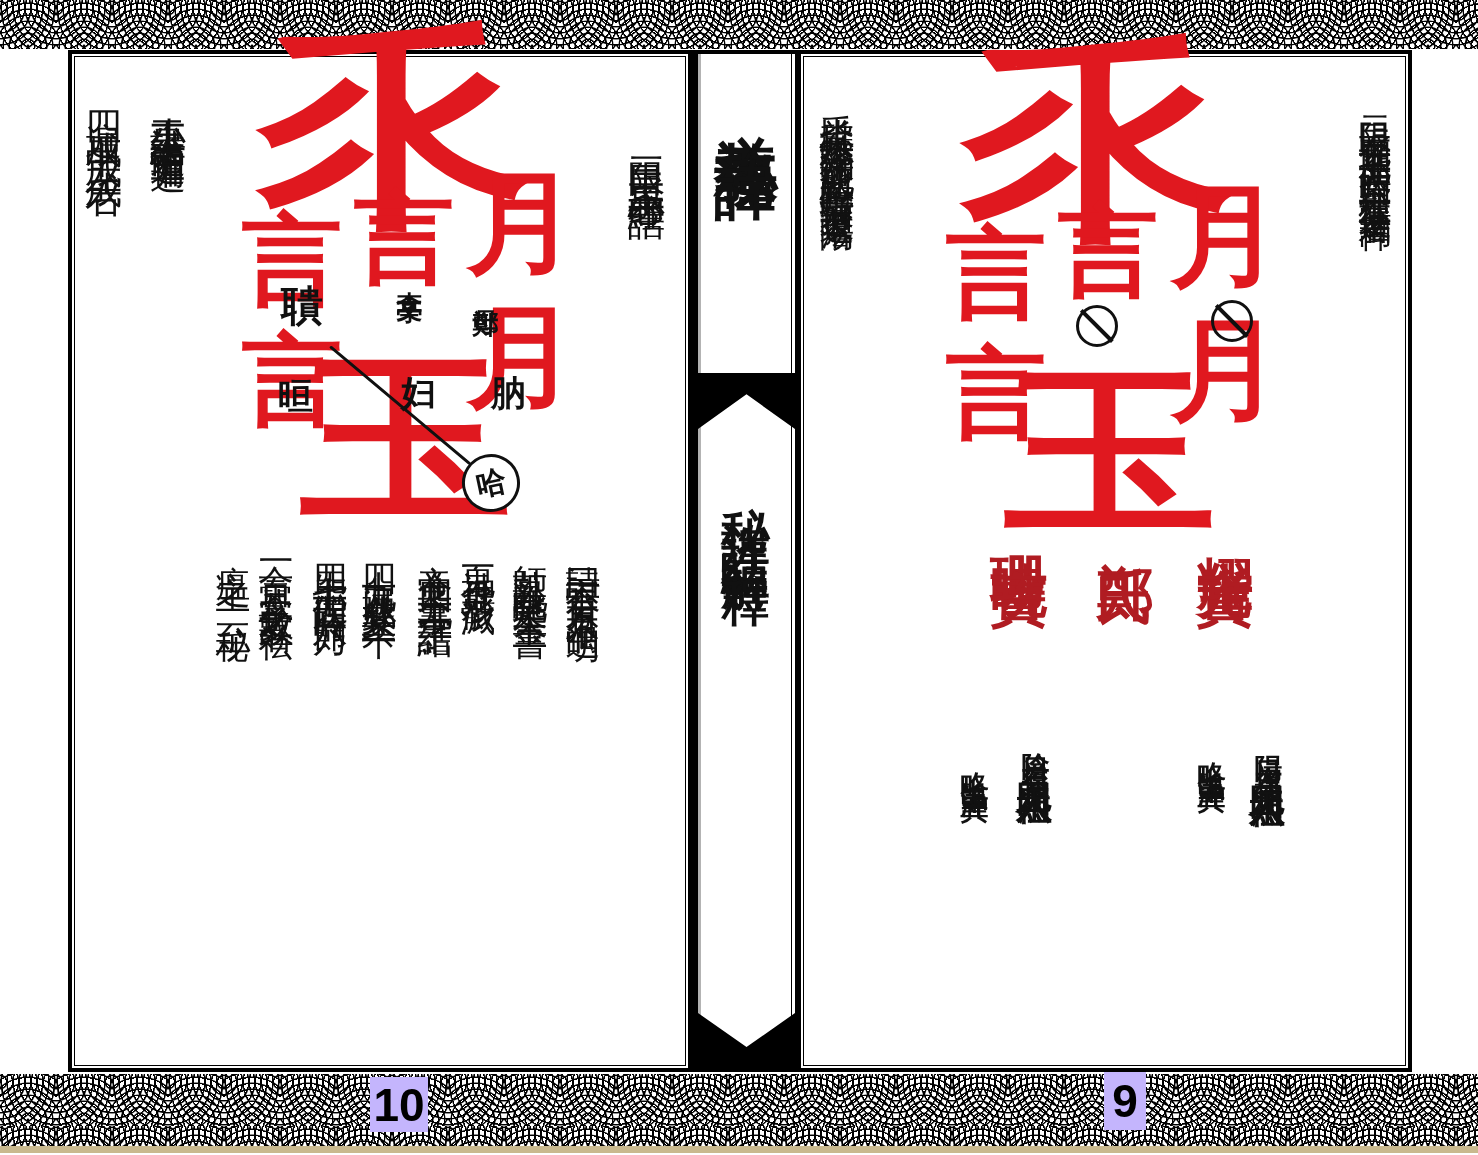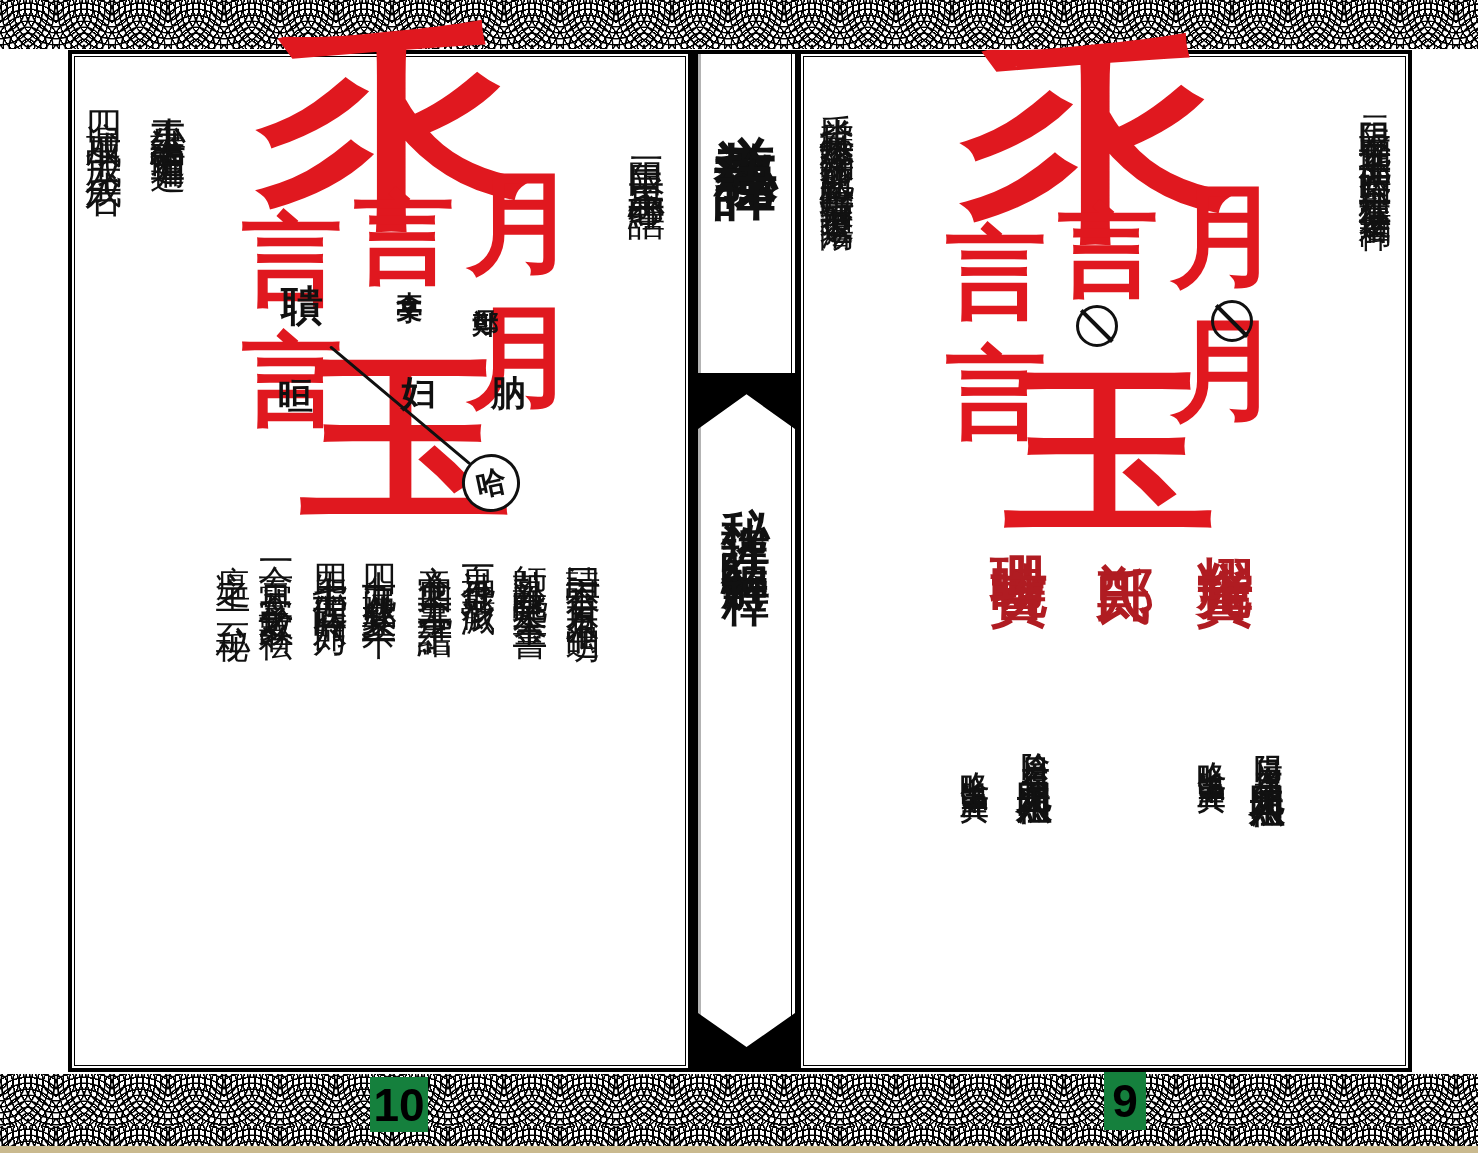--- a/index.html
+++ b/index.html
@@ -107,21 +107,21 @@
   
   .slash-circle{position:absolute;width:36px;height:36px;border:3.5px solid #101010;border-radius:50%;}
   .slash-circle::after{
     content:"";position:absolute;left:-4px;right:-4px;top:50%;height:3.5px;margin-top:-2px;
     background:#101010;transform:rotate(45deg);
   }
   #rt-slash1{left:124px;top:230px;}
   #rt-slash2{left:259px;top:225px;}
   
   .page-num{
-    position:absolute;background:#15803d;color:#000;
+    position:absolute;background:#c4b5fd;color:#000;
     font-family:"Liberation Sans",sans-serif;font-weight:bold;font-size:46px;
     display:flex;align-items:center;justify-content:center;z-index:5;
   }
   #pn-10{left:370px;top:1077px;width:58px;height:55px;}
   #pn-9{left:1104px;top:1072px;width:42px;height:58px;}
 </style>
 </head>
 <body>
 
 <div id="canvas">

